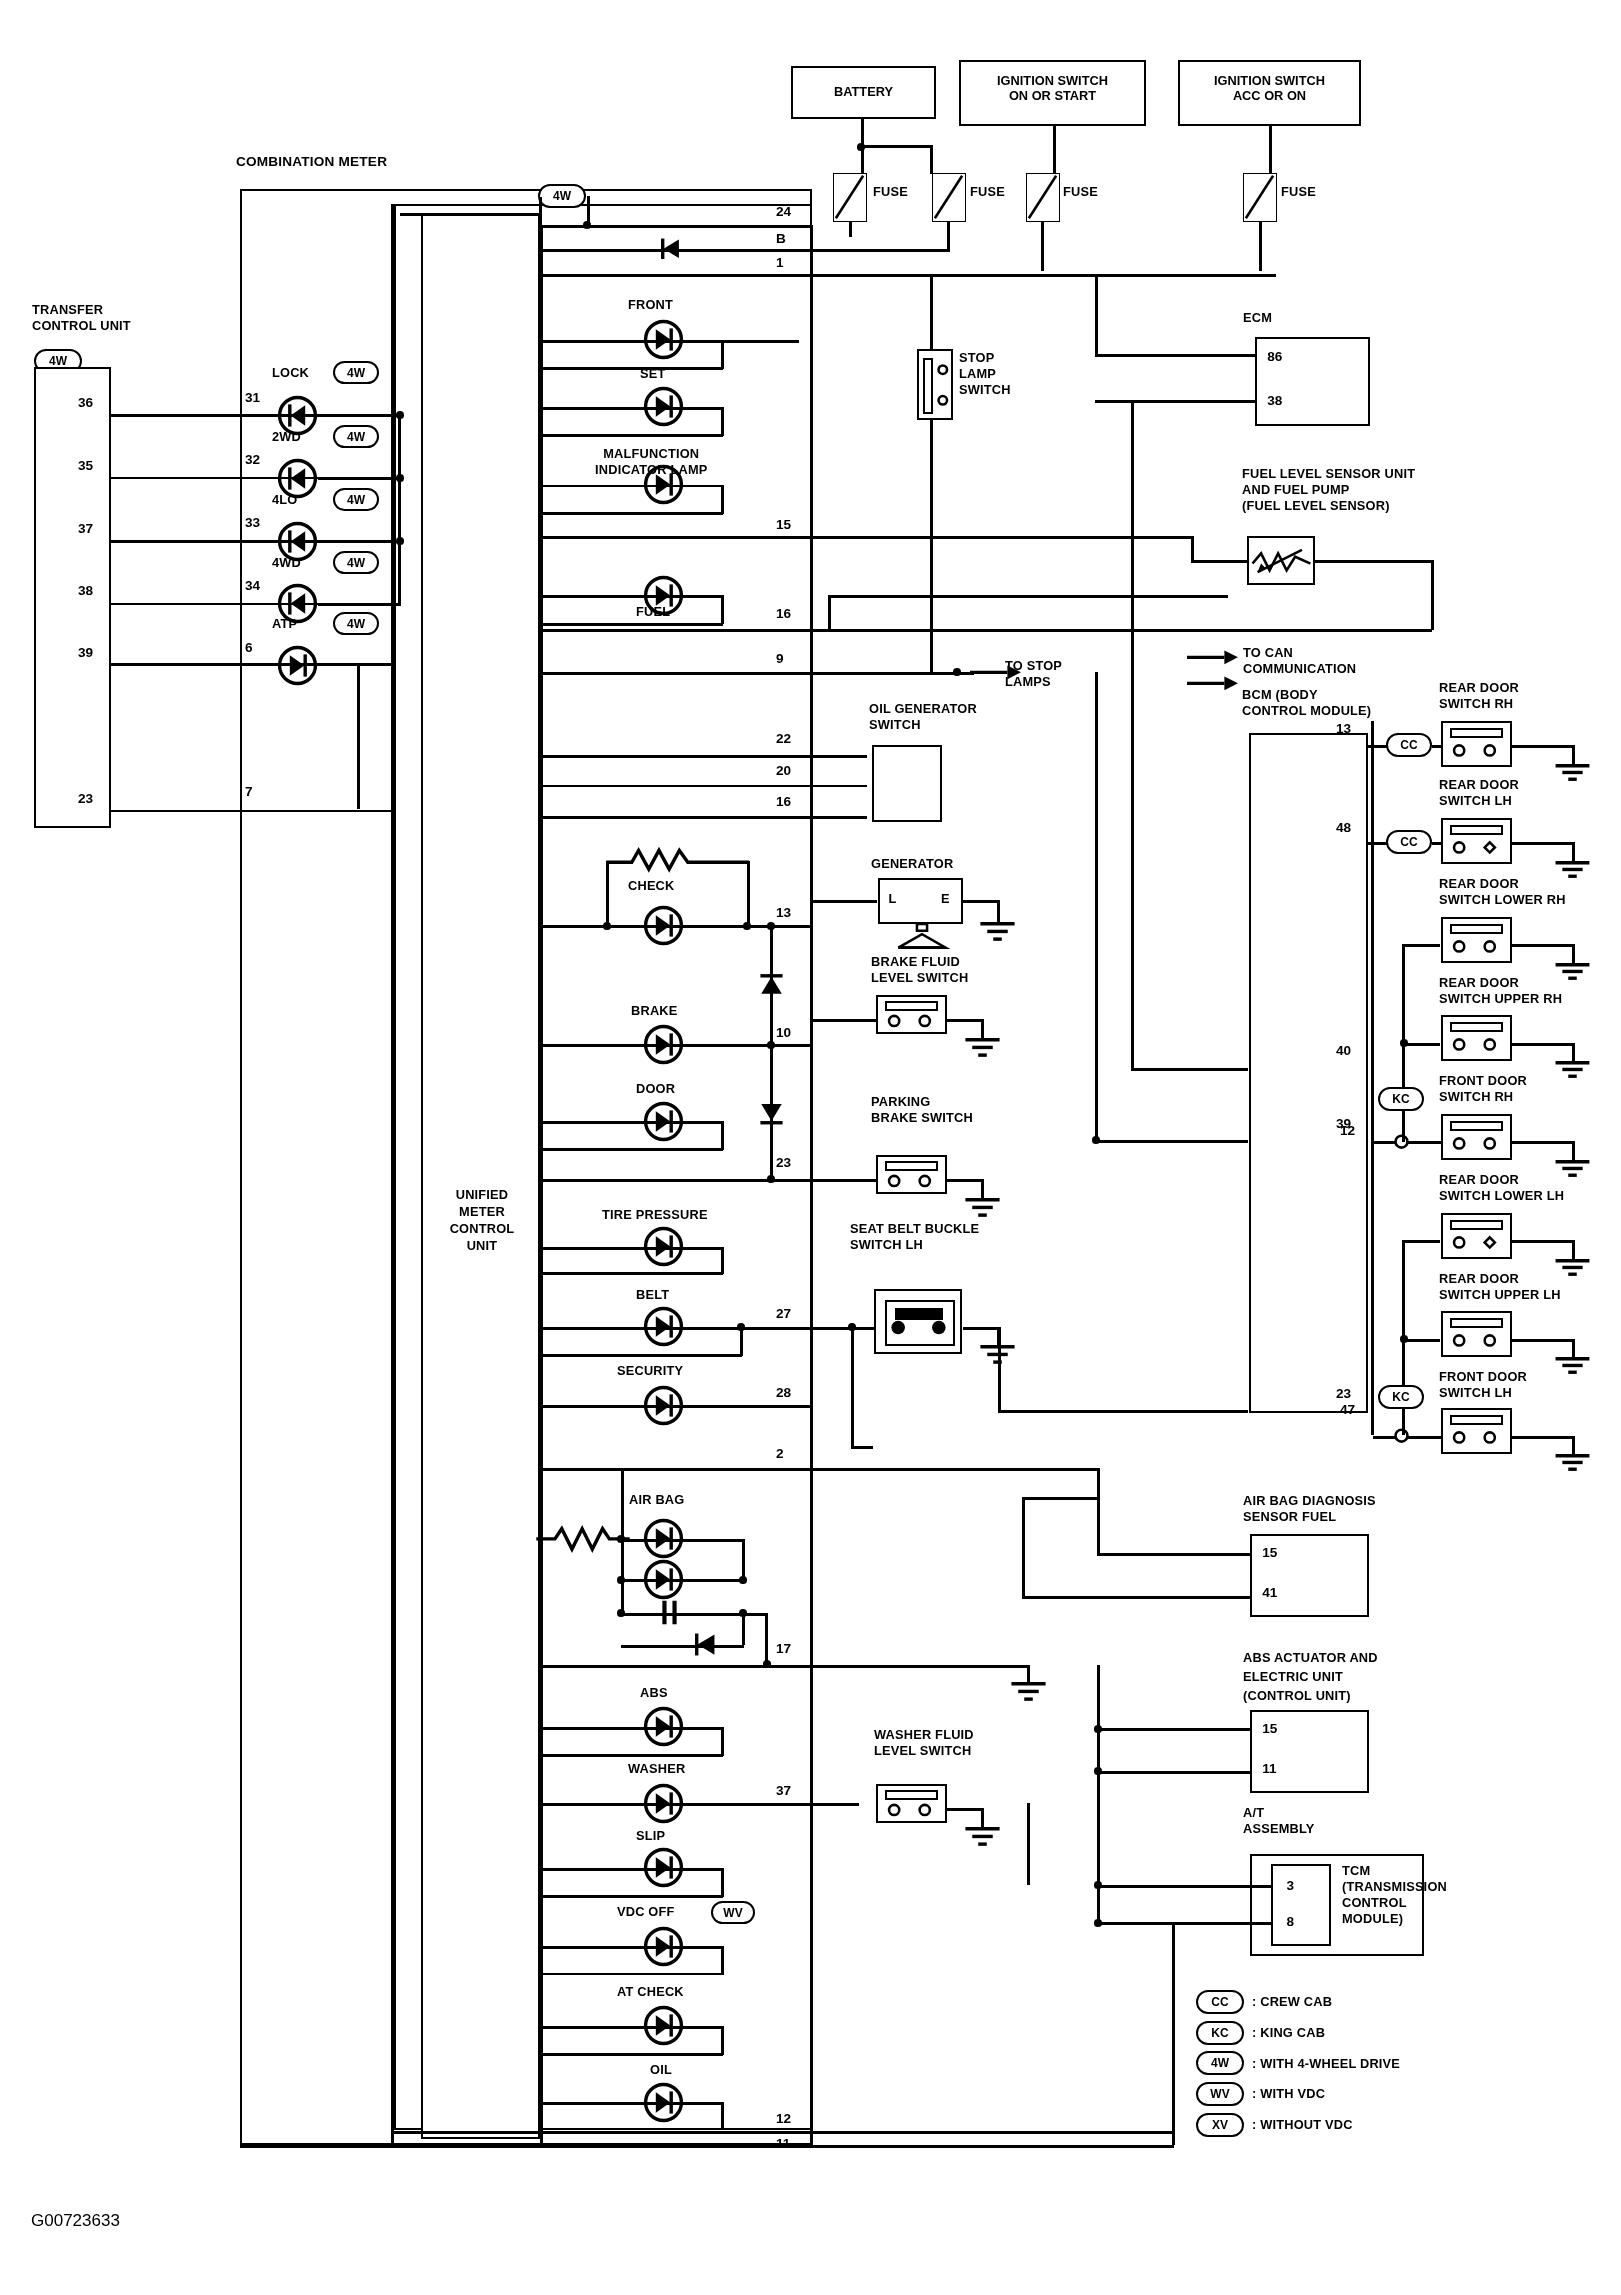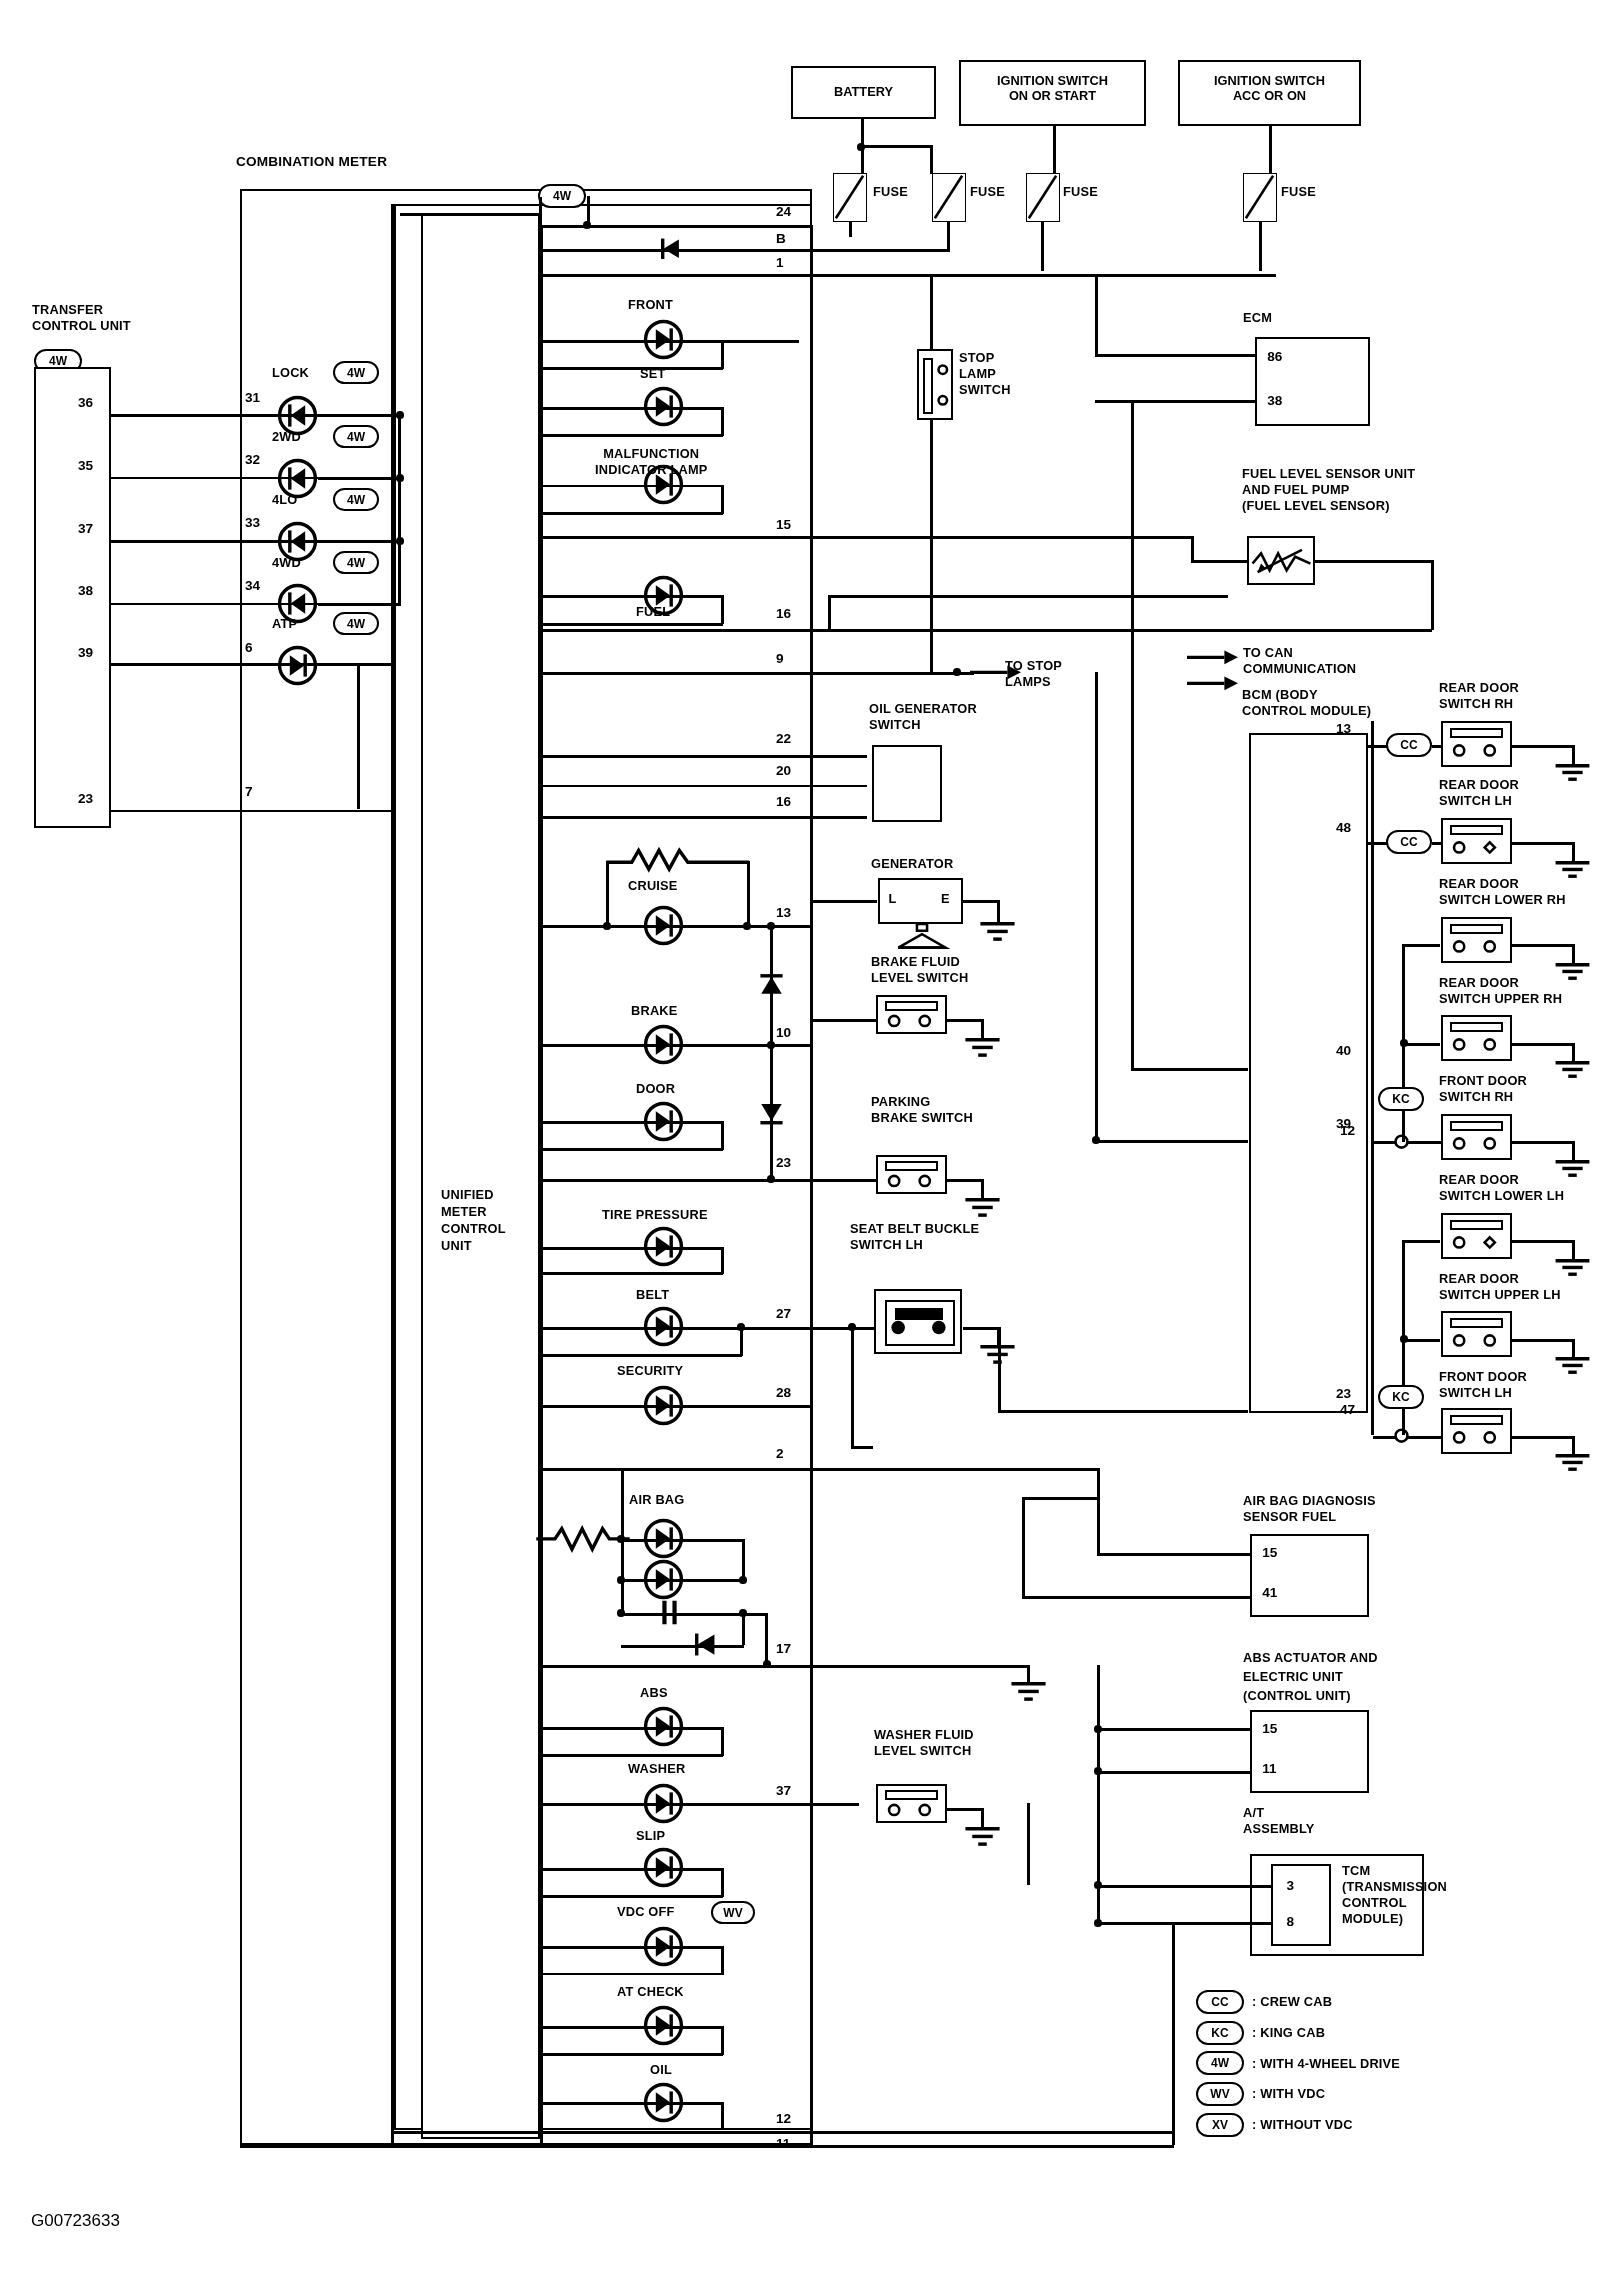--- a/index.html
+++ b/index.html
@@ -82,21 +82,21 @@
   <div class="h t3" style="left:811px;top:249px;width:139px;"></div>
   <div class="v t3" style="left:1041px;top:222px;height:49px;"></div>
   <div class="v t3" style="left:1259px;top:222px;height:49px;"></div>
 
   <div class="lbl" style="left:236px;top:155px;font-size:13.6px;">COMBINATION METER</div>
   <div class="box" style="left:240px;top:189px;width:572px;height:1956px;"></div>
 
   <div class="box" style="left:394px;top:204px;width:418px;height:1926px;"></div>
 
   <div class="box" style="left:421px;top:213px;width:119px;height:1926px;"></div>
-  <div class="lbl" style="left:441px;top:1186px;text-align:left;width:82px;line-height:17px;">UNIFIED
+  <div class="lbl" style="left:441px;top:1186px;text-align:center;width:82px;line-height:17px;">UNIFIED
 METER
 CONTROL
 UNIT</div>
 
   <div class="tag" style="left:538px;top:184px;width:48px;height:24px;">
     <span>4W</span>
   </div>
   <div class="v t3" style="left:587px;top:196px;height:31px;"></div>
   <div class="h t3" style="left:538px;top:197px;width:0px;"></div>
   <div class="v t3" style="left:539px;top:197px;height:29px;"></div>
@@ -274,21 +274,21 @@
   <div class="h t3" style="left:540px;top:755px;width:327px;"></div>
   <div class="pin" style="left:776px;top:763px;">20</div>
   <div class="h" style="left:540px;top:785px;width:327px;"></div>
   <div class="pin" style="left:776px;top:794px;">16</div>
   <div class="h t3" style="left:540px;top:816px;width:327px;"></div>
 
   <div class="lbl" style="left:869px;top:701px;line-height:16px;">OIL GENERATOR
 SWITCH</div>
   <div class="box" style="left:872px;top:745px;width:70px;height:77px;"></div>
 
-  <div class="lbl" style="left:628px;top:879px;">CRUISE</div>
+  <div class="lbl" style="left:628px;top:879px;">CHECK</div>
   <svg style="position:absolute;left:643px;top:905px;" width="41" height="41" viewBox="0 0 48 48">
     <circle cx="24" cy="24" r="21" fill="none" stroke="#000" stroke-width="4"></circle>
     <polygon points="15,12 15,36 32,24" fill="#000"></polygon>
       <line x1="33" y1="11" x2="33" y2="37" stroke="#000" stroke-width="4"></line>
   </svg>
 
   <svg style="position:absolute;left:606px;top:847px;" width="145" height="20.4" viewBox="0 0 170 24">
     <polyline points="0,18 30,18 38,4 50,26 62,4 74,26 86,4 96,18 168,18" fill="none" stroke="#000" stroke-width="4"></polyline>
   </svg>
   <div class="v t3" style="left:606px;top:861px;height:66px;"></div>

